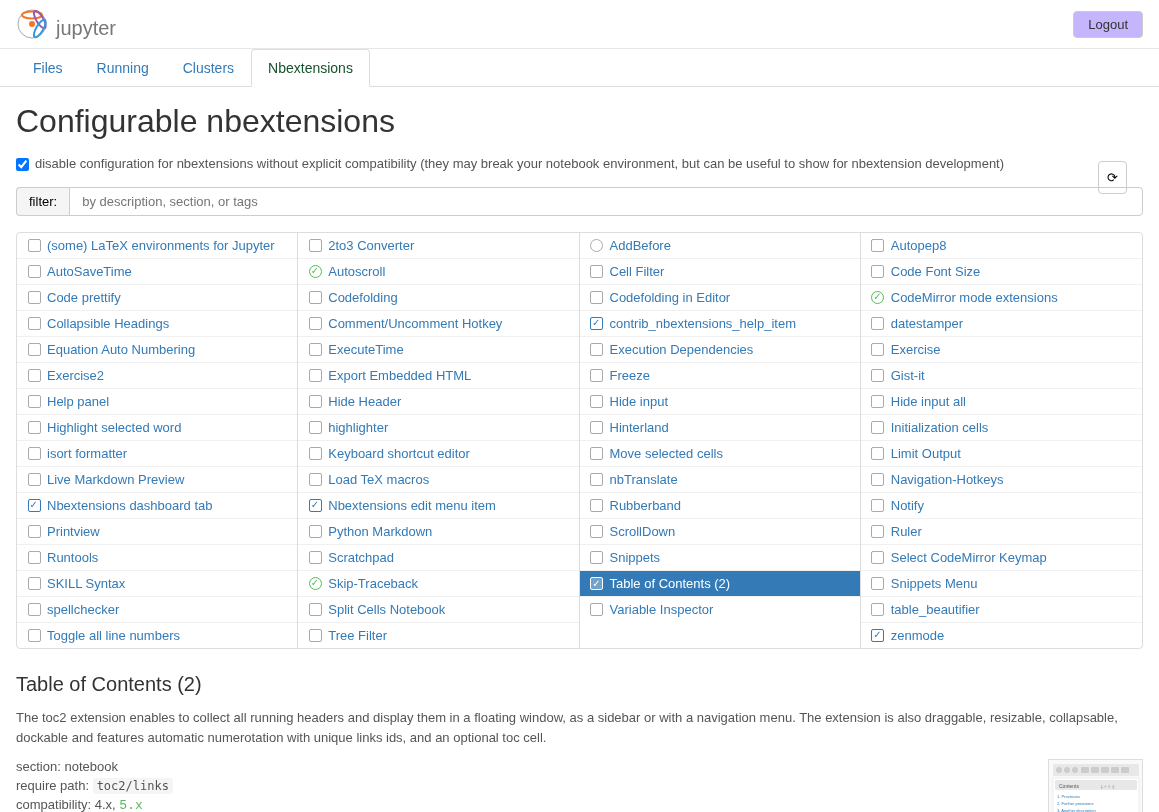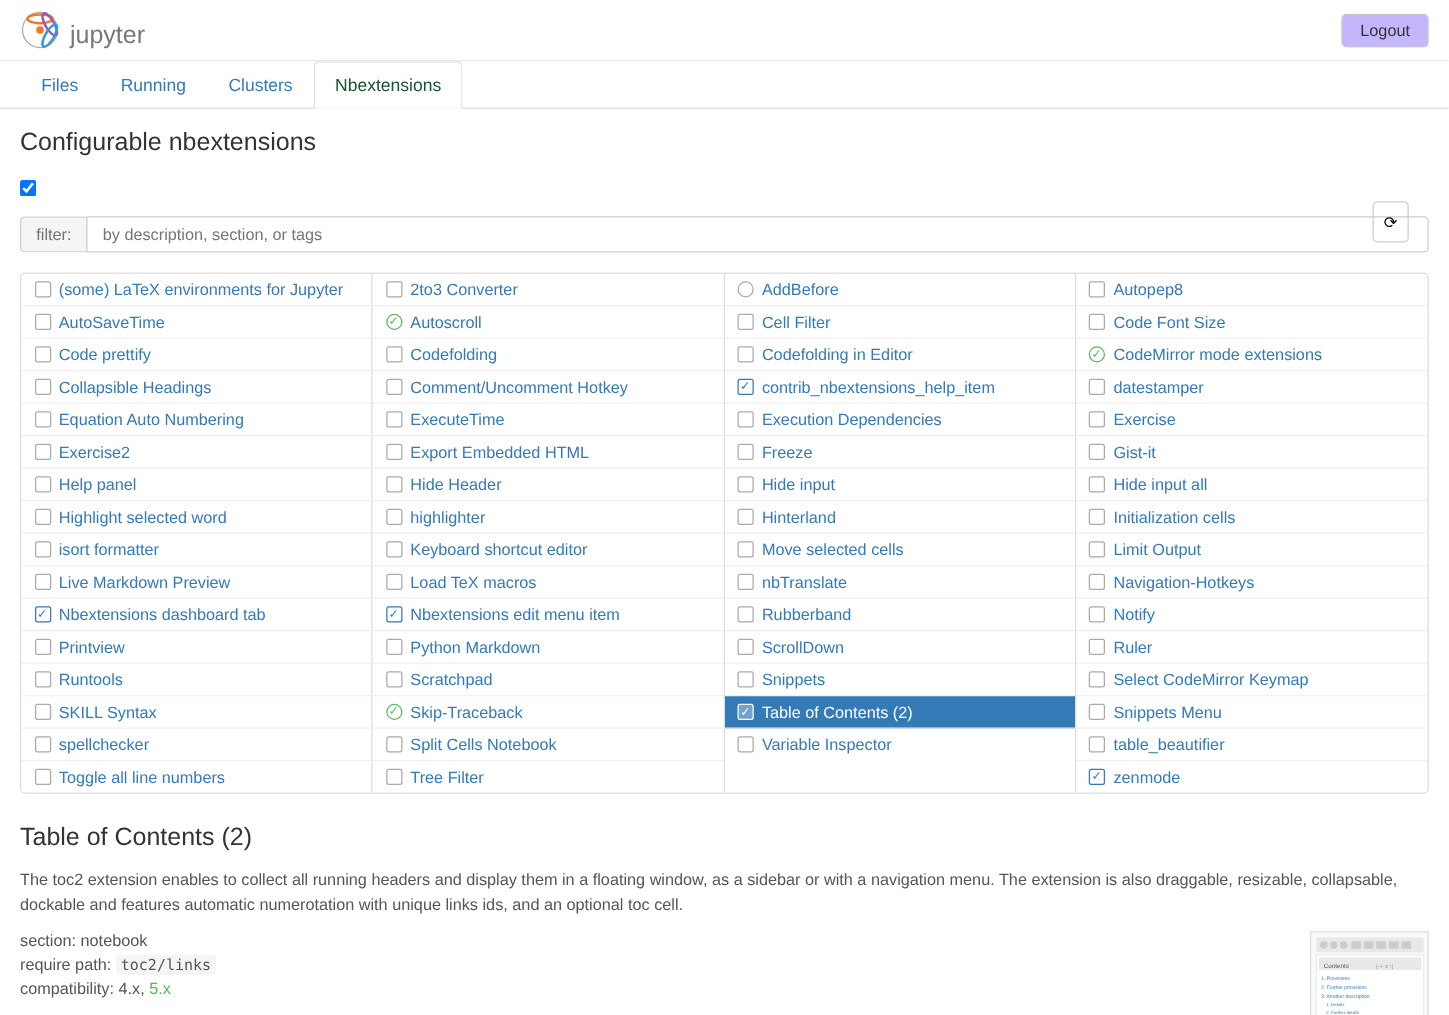--- a/index.html
+++ b/index.html
@@ -12,27 +12,27 @@
     .logo-text { font-size: 20px; font-weight: 300; color: #777; }
     .logout-btn { padding: 5px 14px; border: 1px solid #ccc; border-radius: 4px; background: #c4b5fd; cursor: pointer; font-size: 13px; color: #333; }
     
     
     .tabs { display: flex; border-bottom: 1px solid #ddd; padding: 0 16px; background: #fff; }
     .tab { padding: 10px 16px; cursor: pointer; font-size: 14px; color: #337ab7; border: 1px solid transparent; margin-bottom: -1px; }
     .tab.active { background: #fff; border-color: #ddd #ddd #fff; color: #14532d; border-radius: 4px 4px 0 0; }
     
     
     .main { padding: 16px; }
-    .page-title { font-size: 20px; font-weight: 400; margin-bottom: 16px; }
+    .page-title { font-size: 32px; font-weight: 400; margin-bottom: 16px; }
     
     .compat-row { display: flex; align-items: flex-start; gap: 6px; margin-bottom: 16px; }
     .compat-row label { font-size: 13px; color: #555; }
     
     .filter-row { display: flex; align-items: center; gap: 0; margin-bottom: 16px; }
-    .filter-label { padding: 6px 12px; background: #f5f5f5; border: 1px solid #ccc; border-right: none; border-radius: 4px 0 0 4px; font-size: 13px; color: #737373; }
+    .filter-label { padding: 6px 12px; background: #f5f5f5; border: 1px solid #ccc; border-right: none; border-radius: 4px 0 0 4px; font-size: 13px; color: #000000; }
     .filter-input { flex: 1; padding: 6px 12px; border: 1px solid #ccc; border-radius: 0 4px 4px 0; font-size: 13px; outline: none; }
     
     
     .ext-grid { display: grid; grid-template-columns: repeat(4, 1fr); border: 1px solid #ddd; border-radius: 4px; overflow: hidden; margin-bottom: 16px; }
     .ext-col { border-right: 1px solid #ddd; }
     .ext-col:last-child { border-right: none; }
     .ext-item { display: flex; align-items: center; gap: 6px; padding: 5px 10px; cursor: pointer; border-bottom: 1px solid #f0f0f0; }
     .ext-item:last-child { border-bottom: none; }
     .ext-item.selected { background: #337ab7; color: #fff; }
     .ext-item.selected .ext-name { color: #fff; }
@@ -51,21 +51,21 @@
     
     .refresh-btn { position: absolute; right: 16px; top: 108px; background: none; border: 1px solid #ccc; border-radius: 4px; padding: 4px 8px; cursor: pointer; font-size: 13px; }
     
     
     .detail-section { padding: 8px 0; }
     .detail-title { font-size: 20px; font-weight: 400; margin-bottom: 12px; }
     .detail-desc { font-size: 13px; color: #555; margin-bottom: 12px; line-height: 1.5; }
     .detail-meta { font-size: 13px; color: #555; margin-bottom: 4px; }
     .detail-meta span.path { font-family: monospace; font-size: 12px; background: #f5f5f5; padding: 1px 4px; border-radius: 3px; }
     .detail-meta a { color: #337ab7; text-decoration: none; }
-    .detail-meta a.compat { color: #5cb85c; }
+    .detail-meta a.compat { color: #5cb85c; font-family: Liberation Mono, monospace; }
     
     .detail-bottom { display: flex; align-items: flex-start; justify-content: space-between; margin-top: 8px; }
     .detail-left { flex: 1; }
     
     .preview-img { width: 95px; height: 100px; border: 1px solid #ddd; background: #f9f9f9; display: flex; align-items: center; justify-content: center; overflow: hidden; }
     
     .page-wrapper { position: relative; }
   </style>
 </head>
 <body>
@@ -93,20 +93,21 @@
     <div class="tab">Clusters</div>
     <div class="tab active">Nbextensions</div>
     <button class="refresh-btn" style="position:relative; margin-left:auto; margin-top:4px; margin-right:0;">⟳</button>
   </div>
 
   <div class="main">
     <h1 class="page-title">Configurable nbextensions</h1>
 
     <div class="compat-row">
       <input type="checkbox" checked="" style="margin-top: 2px; flex-shrink: 0;">
+      <label>disable configuration for nbextensions without explicit compatibility (they may break your notebook environment, but can be useful to show for nbextension development)</label>
     </div>
 
     <div class="filter-row">
       <span class="filter-label">filter:</span>
       <input class="filter-input" type="text" placeholder="by description, section, or tags" style="">
     </div>
 
     <div class="ext-grid" id="ext-grid">
     <div class="ext-col">
           <div class="ext-item">

